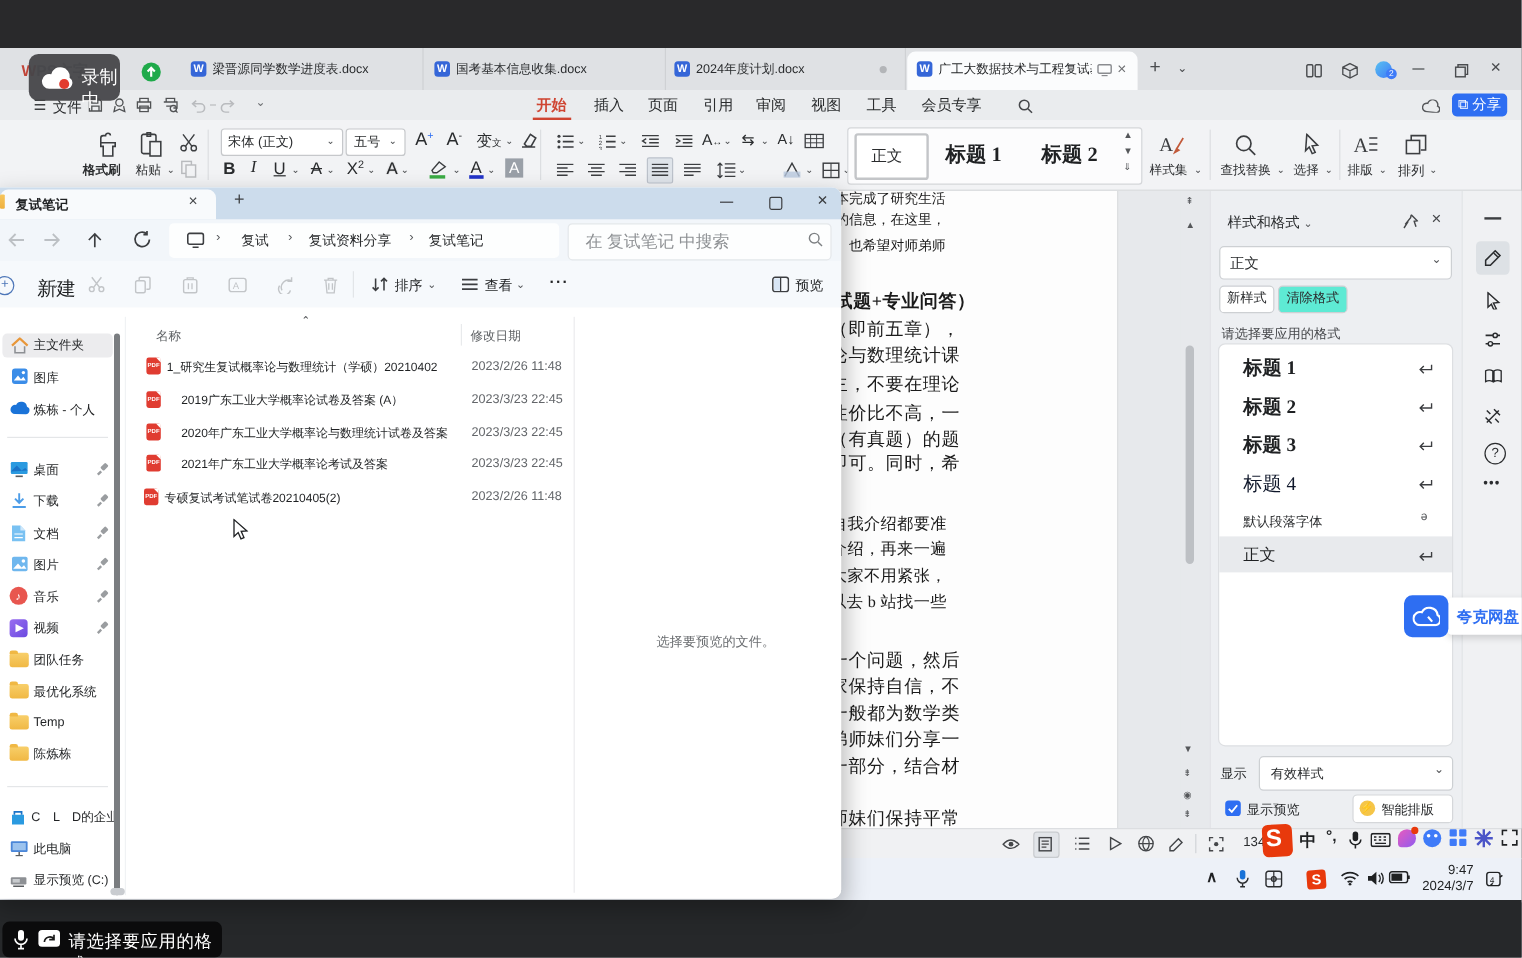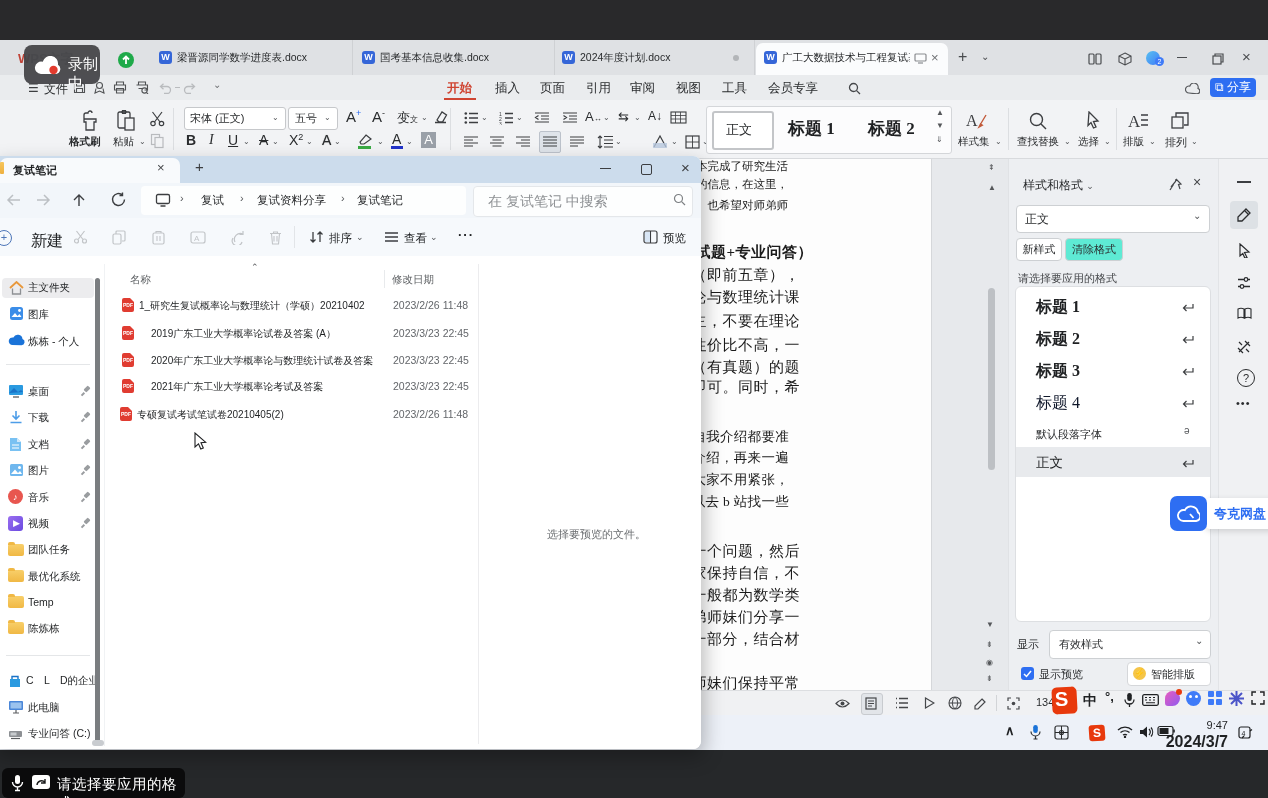--- a/index.html
+++ b/index.html
@@ -485,21 +485,21 @@
   <svg class="abs" style="left:1139px;top:10px;" width="15" height="14" viewBox="0 0 15 14">
       <path d="M1 5 h3 L8 1.5 v11 L4 9 H1 z" fill="#1f2123"></path>
       <path d="M10 4 a4.5 4.5 0 0 1 0 6 M12 2.5 a7 7 0 0 1 0 9" fill="none" stroke="#1f2123" stroke-width="1.2"></path>
     </svg>
   <svg class="abs" style="left:1157px;top:10px;" width="19" height="12" viewBox="0 0 19 12">
       <rect x="1" y="1.5" width="15" height="9" rx="2" fill="none" stroke="#1f2123" stroke-width="1.2"></rect>
       <rect x="2.5" y="3" width="9" height="6" fill="#1f2123"></rect>
       <path d="M17 4.5 v3" stroke="#1f2123" stroke-width="1.6"></path>
     </svg>
   <div class="abs" style="left:1140px;top:4px;width:88px;text-align:right;font-size:11px;color:#1f2123;">9:47</div>
-    <div class="abs" style="left:1140px;top:18px;width:88px;text-align:right;font-size:16px;color:#1f2123;font-weight:bold;">2024/3/7</div>
+    <div class="abs" style="left:1140px;top:18px;width:88px;text-align:right;font-size:11px;color:#1f2123;">2024/3/7</div>
   <svg class="abs" style="left:1238px;top:11px;" width="15" height="14" viewBox="0 0 15 14">
       <rect x="1" y="1" width="11" height="11" rx="2" fill="none" stroke="#1f2123" stroke-width="1.2"></rect>
       <path d="M4 12 l2-2 M12 5 l2-1.5" stroke="#1f2123" stroke-width="1.2"></path>
       <text x="3.5" y="9.5" font-size="7" fill="#1f2123">4</text>
     </svg>
 </div>
 
 <div class="abs" style="left:0;top:750px;width:1268px;height:48px;background:#26282a;"></div>
 
 <div class="abs" id="explorer" style="z-index:10;left:-8px;top:156px;width:709px;height:593px;border-radius:8px;background:#fff;box-shadow:3px 8px 20px rgba(0,0,0,.28);overflow:hidden;font-family:'Liberation Sans',sans-serif;">
@@ -658,21 +658,21 @@
       <rect x="1" y="1" width="14" height="9" rx="1" fill="#4a86d8"></rect>
       <rect x="2.5" y="2.5" width="11" height="6" fill="#9cc3ee"></rect>
       <path d="M5 13 h6 M8 10 v3" stroke="#5a5d60" stroke-width="1.2"></path>
     </svg>
   <div class="abs" style="left:36px;top:545px;font-size:10.5px;color:#1f2123;">此电脑</div>
   <svg class="abs" style="left:16px;top:571px;" width="15" height="13" viewBox="0 0 15 13">
       <rect x="1" y="4" width="13" height="6" rx="1" fill="#8d9094"></rect>
       <rect x="2.5" y="5.5" width="6" height="3" fill="#c8cbce"></rect>
       <path d="M3 11.5 h9" stroke="#5a5d60" stroke-width="1.2"></path>
     </svg>
-  <div class="abs" style="left:36px;top:571px;font-size:10.5px;color:#1f2123;">专业问答 (C:)</div>
+  <div class="abs" style="left:36px;top:571px;font-size:10.5px;color:#1f2123;">显示预览 (C:)</div>
 
   <div class="pin" style="left:89px;top:230px;"></div>
   <div class="pin" style="left:89px;top:256px;"></div>
   <div class="pin" style="left:89px;top:283px;"></div>
   <div class="pin" style="left:89px;top:309px;"></div>
   <div class="pin" style="left:89px;top:336px;"></div>
   <div class="pin" style="left:89px;top:362px;"></div>
 
   <div class="abs" style="left:103px;top:122px;width:5px;height:468px;background:#7a7d80;border-radius:3px;"></div>
   <div class="abs" style="left:112px;top:108px;width:1px;height:482px;background:#f0f2f4;"></div>

